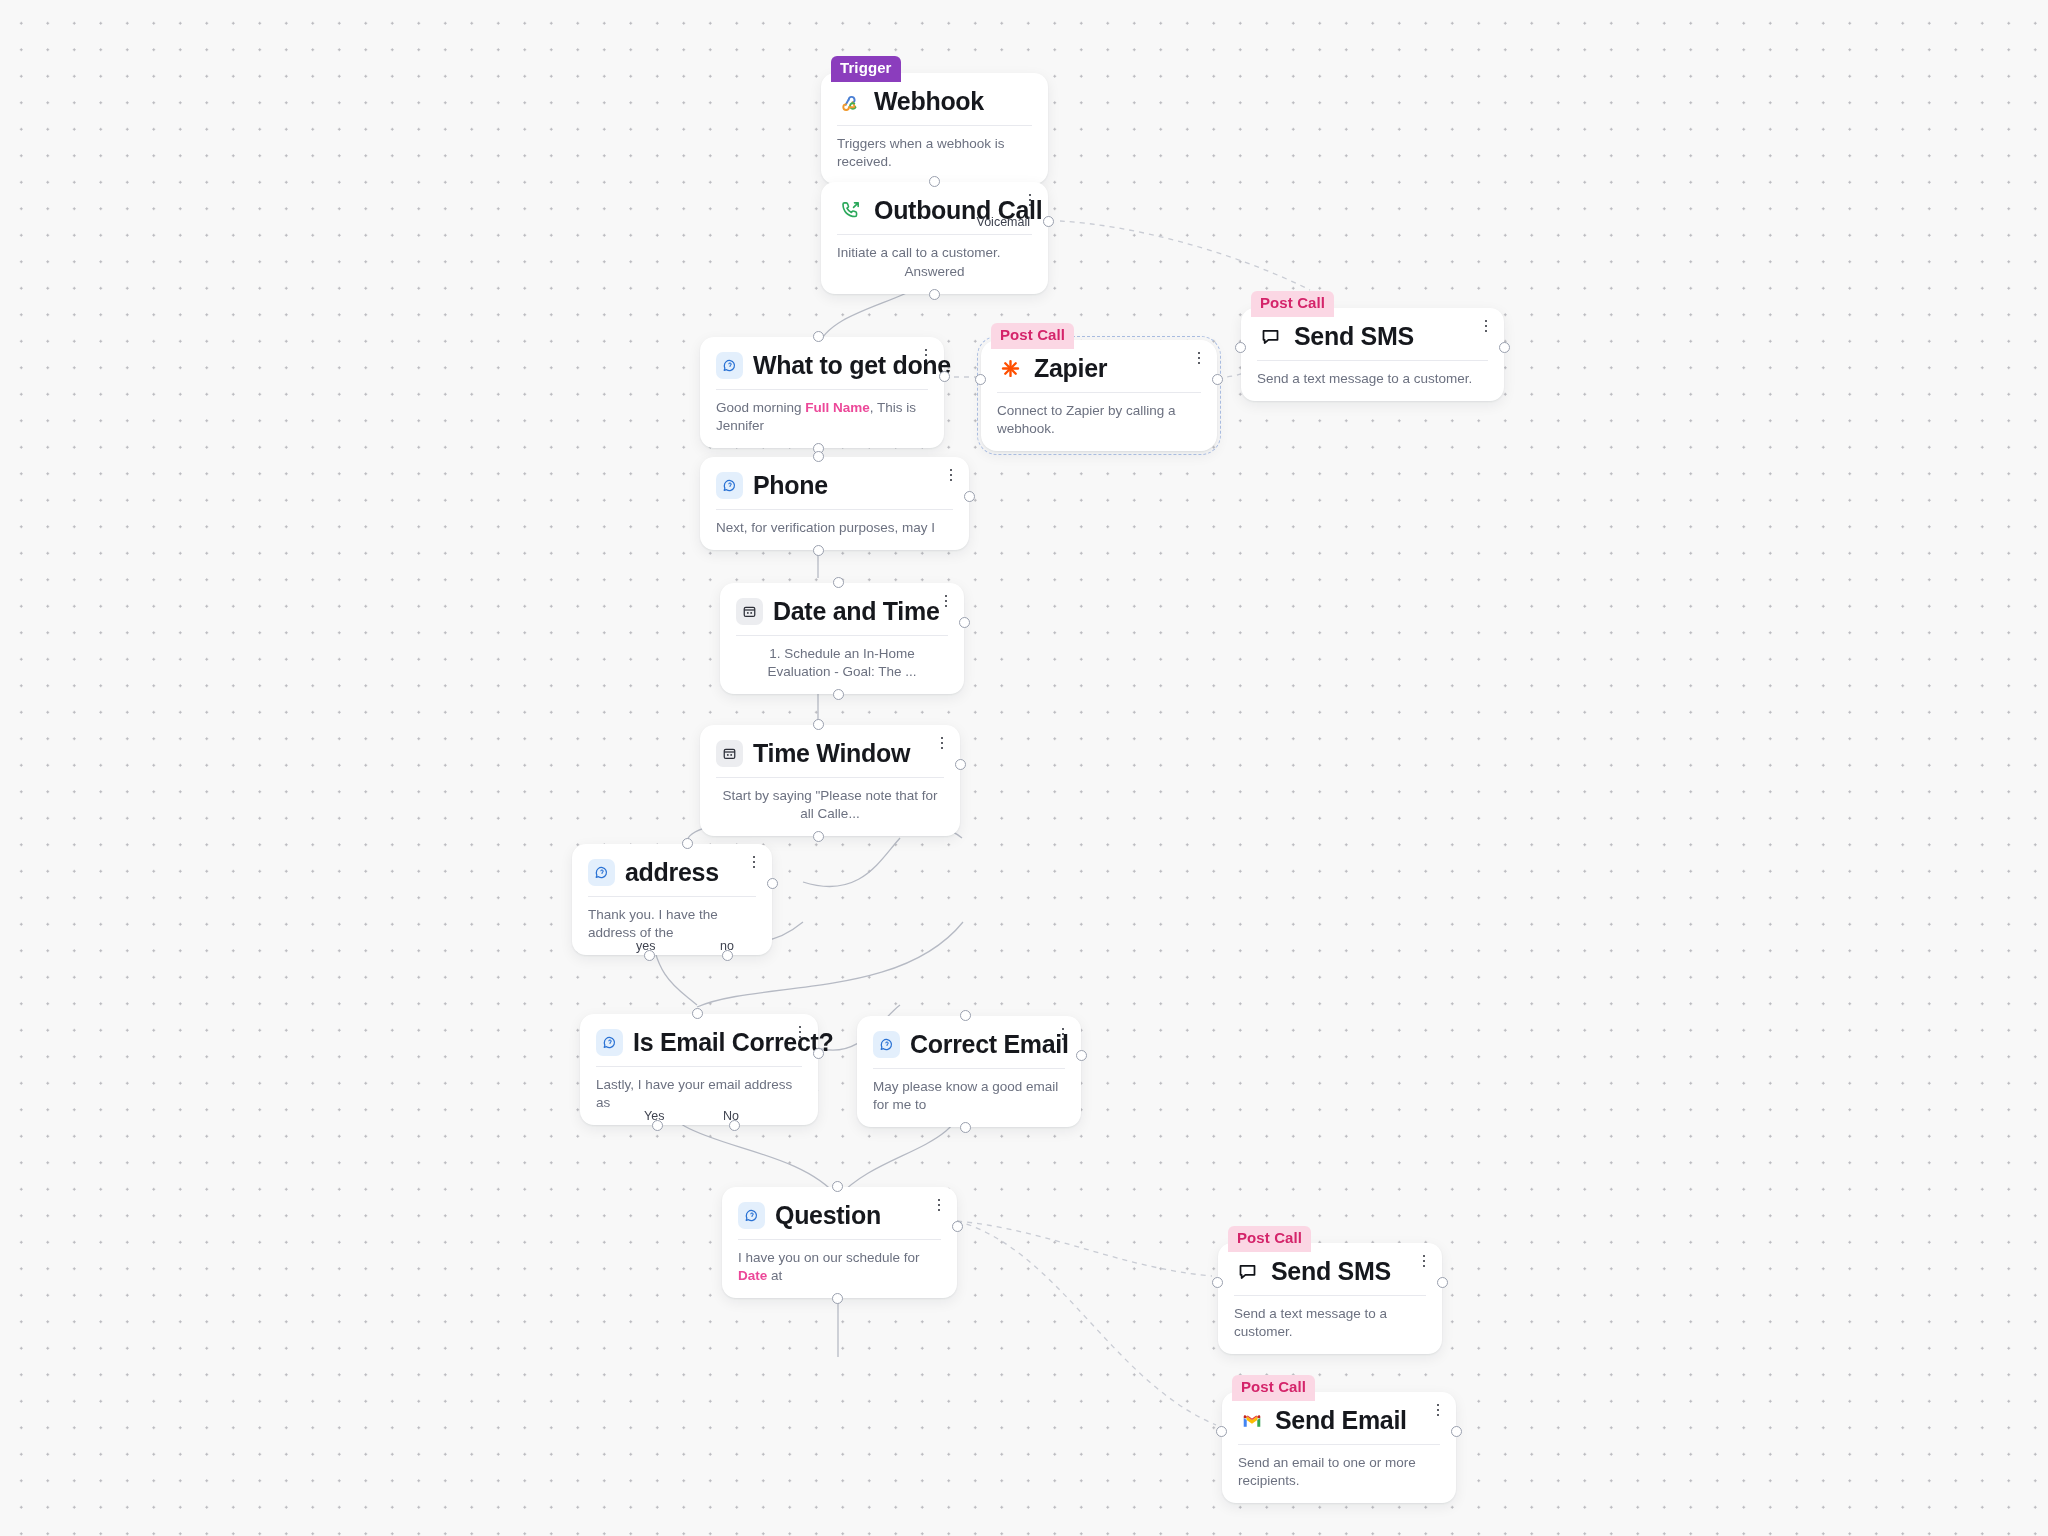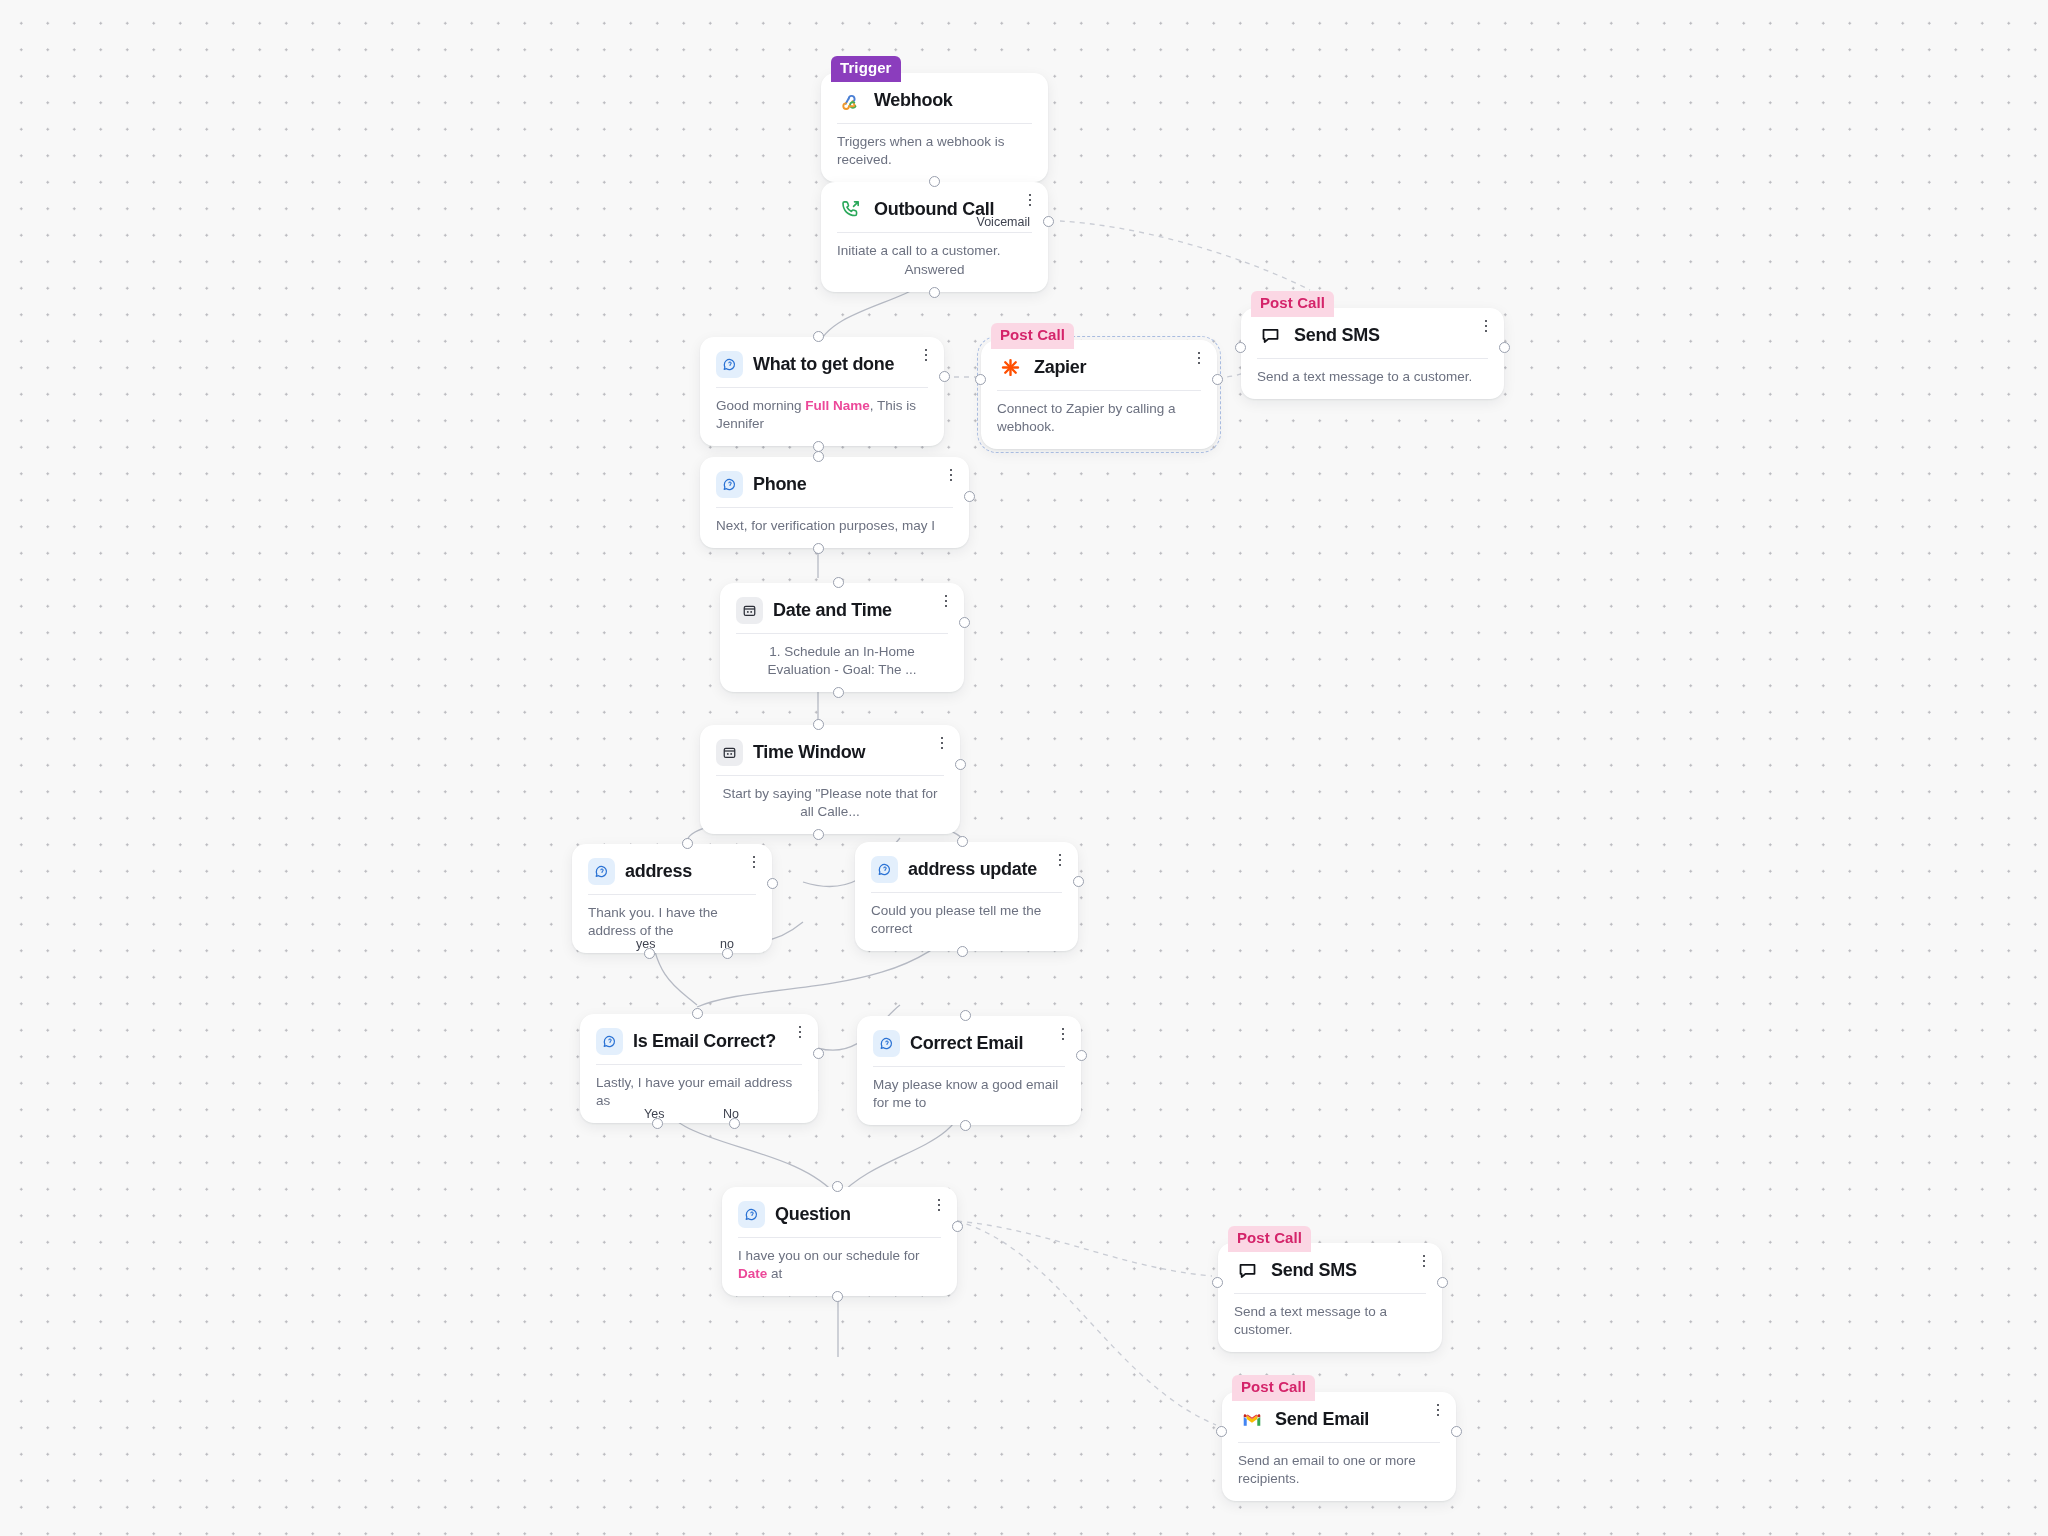--- a/index.html
+++ b/index.html
@@ -35,21 +35,21 @@
     font-weight: bold;
     padding: 3px 9px 6px 9px;
     border-radius: 6px 6px 0 0;
     letter-spacing: .1px;
     line-height: 1.15;
   }
   .badge.trigger { background: #8b3dbd; color: #ffffff; }
   .badge.postcall { background: #fbd7e4; color: #d4246a; }
 
   .hdr { display: flex; align-items: center; gap: 10px; padding-bottom: 9px; }
-  .hdr-title { font-size: 18px; font-weight: bold; color: #16181d; letter-spacing: -.3px; white-space: nowrap; }
+  .hdr-title { font-size: 25px; font-weight: bold; color: #16181d; letter-spacing: -.3px; white-space: nowrap; }
   .rule { height: 1px; background: #e8e9ee; margin: 0 0 9px 0; }
   .desc { font-size: 13.5px; color: #6c7180; line-height: 1.35; }
   .desc.ctr { text-align: center; }
   .hl { color: #ec4899; font-weight: bold; }
 
   .kebab {
     position: absolute; top: 10px; right: 11px;
     width: 14px; height: 16px;
     display: flex; flex-direction: column; align-items: center; justify-content: center; gap: 2.4px;
   }
@@ -335,41 +335,20 @@
     <div class="rule"></div>
     <div class="desc">Thank you. I have the address of the</div>
     <span class="portlbl" style="left:64px; bottom:2px;">yes</span>
     <span class="portlbl" style="left:148px; bottom:2px;">no</span>
     <div class="port" style="left:110px; top:-6px;"></div>
     <div class="port" style="left:72px; bottom:-6px;"></div>
     <div class="port" style="left:150px; bottom:-6px;"></div>
     <div class="port" style="right:-6px; top:34px;"></div>
   </div>
 
-  <div class="node" style="left:855px; top:842px; width:223px;">
-    <div class="kebab">
-        <i></i>
-        <i></i>
-        <i></i>
-      </div>
-    <div class="hdr">
-      <span class="ibadge blue">
-        <svg width="16" height="16" viewBox="0 0 24 24">
-          <path d="M3.5 11.3a7.6 7.6 0 1 1 3.3 6.3L3.3 18.6l1-3.4a7.5 7.5 0 0 1-.8-3.9z" fill="none" stroke="#2a72d4" stroke-width="1.9" stroke-linejoin="round"></path>
-          <path d="M10.3 8.8c.3-.9 1.1-1.4 2-1.2.9.2 1.5 1 1.4 1.9-.1.9-1 1.3-1.4 1.9-.3.4-.3.9-.3 1.3" fill="none" stroke="#2a72d4" stroke-width="1.6" stroke-linecap="round"></path>
-        </svg>
-      </span>
-      <span class="hdr-title">address update</span>
-    </div>
-    <div class="rule"></div>
-    <div class="desc">Could you please tell me the correct</div>
-    <div class="port" style="left:102px; top:-6px;"></div>
-    <div class="port" style="left:102px; bottom:-6px;"></div>
-    <div class="port" style="right:-6px; top:34px;"></div>
-  </div>
 
   <div class="node" style="left:580px; top:1014px; width:238px;">
     <div class="kebab">
         <i></i>
         <i></i>
         <i></i>
       </div>
     <div class="hdr">
       <span class="ibadge blue">
         <svg width="16" height="16" viewBox="0 0 24 24">

